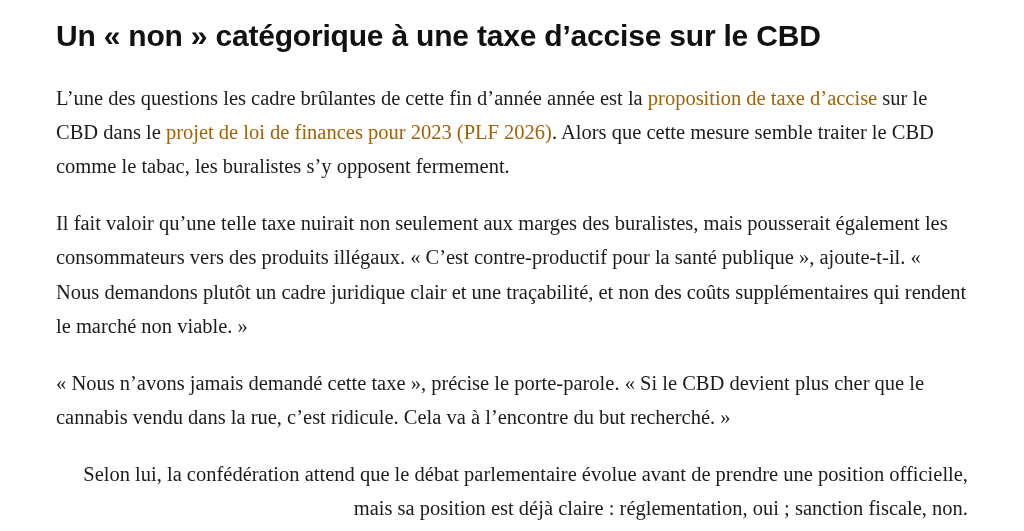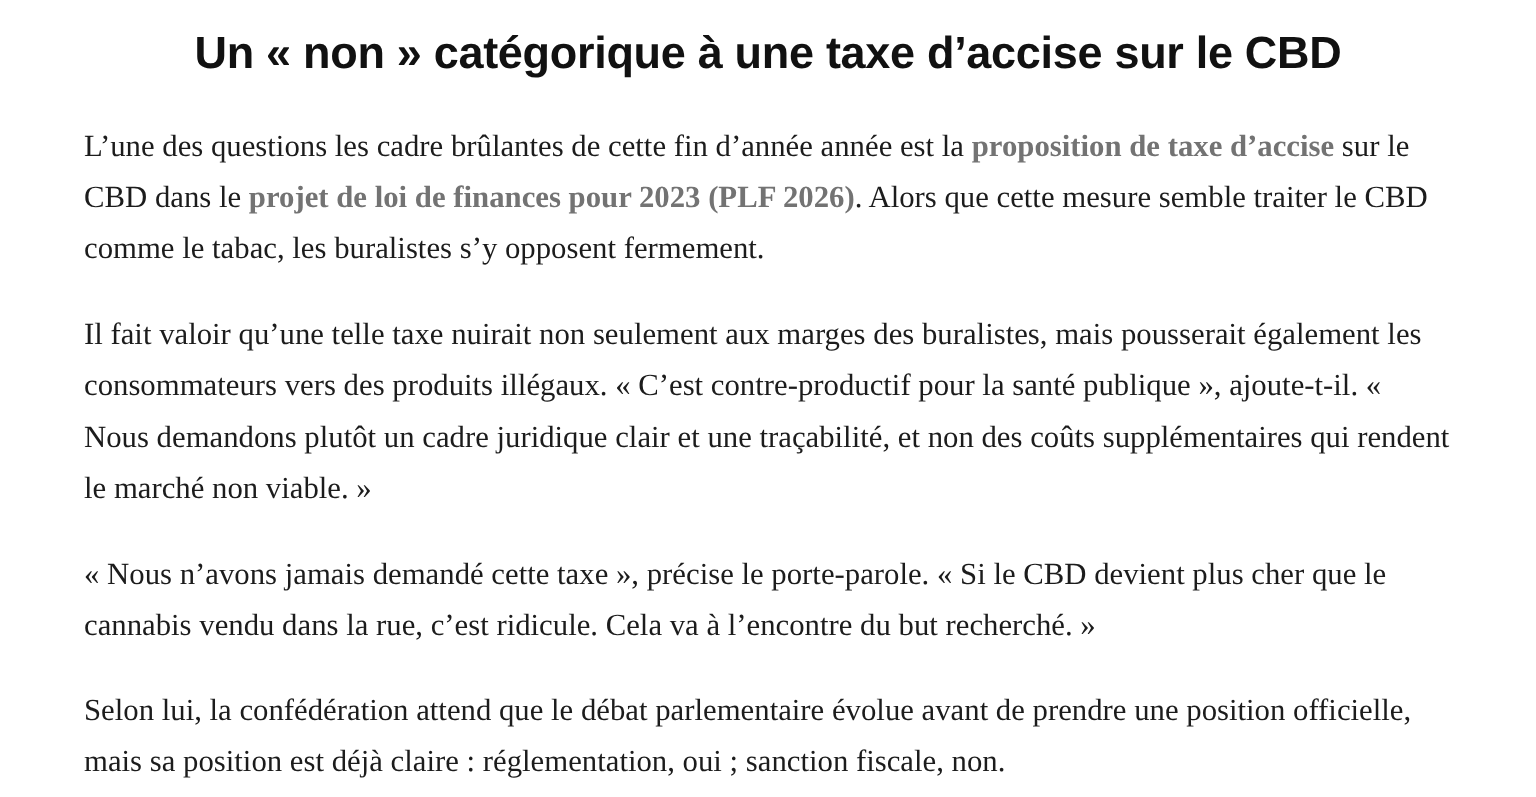--- a/index.html
+++ b/index.html
@@ -19,36 +19,36 @@
     box-sizing: border-box;
   }
   .article-title {
     font-family: "Liberation Sans", sans-serif;
     font-weight: bold;
     font-size: 30px;
     line-height: 1.22;
     letter-spacing: -0.2px;
     color: #111111;
     margin: 0 0 26px 0;
-    text-align: center;
   }
   .article-body p {
     font-family: "Liberation Serif", serif;
     font-size: 20.5px;
     line-height: 1.68;
     color: #1c1c1c;
     margin: 0 0 22px 0;
     max-width: 915px;
   }
   .article-body p:last-child {
     margin-bottom: 0;
+    text-align: right;
   }
   .article-body b {
-    font-weight: bold;
-    color: #737373;
+    font-weight: normal;
+    color: #a16207;
   }
 </style>
 </head>
 <body>
 
 <article class="article">
   <h1 class="article-title">Un « non » catégorique à une taxe d’accise sur le CBD</h1>
   <div class="article-body">
       <p><span>L’une des questions les cadre brûlantes de cette fin d’année année est la </span><b>proposition de taxe d’accise</b><span> sur le CBD dans le </span><b>projet de loi de finances pour 2023 (PLF 2026)</b><span>. Alors que cette mesure semble traiter le CBD comme le tabac, les buralistes s’y opposent fermement.</span></p>
       <p><span>Il fait valoir qu’une telle taxe nuirait non seulement aux marges des buralistes, mais pousserait également les consommateurs vers des produits illégaux. « C’est contre-productif pour la santé publique », ajoute-t-il. « Nous demandons plutôt un cadre juridique clair et une traçabilité, et non des coûts supplémentaires qui rendent le marché non viable. »</span></p>

